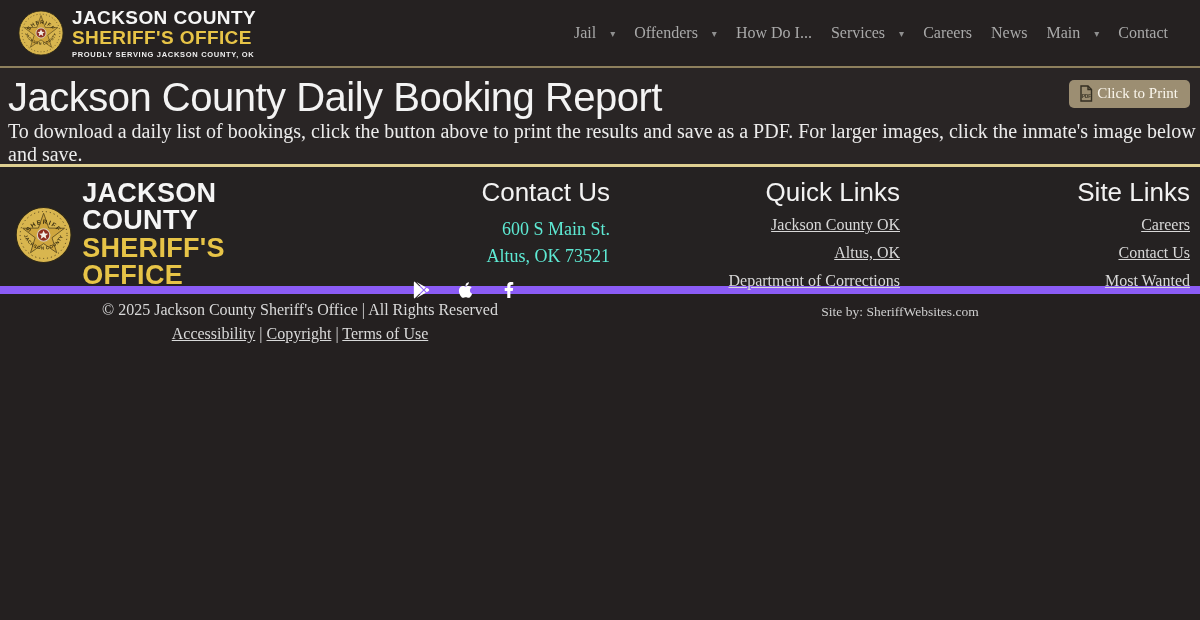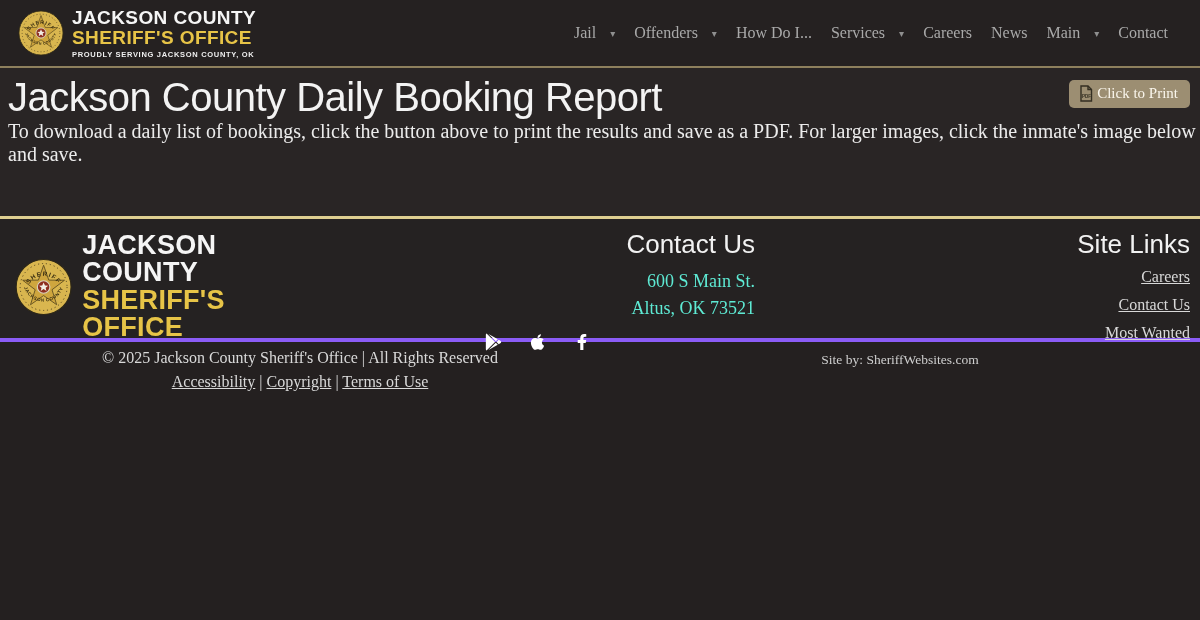--- a/index.html
+++ b/index.html
@@ -19,21 +19,21 @@
   .brand-text { display:flex; flex-direction:column; line-height:1; }
   .brand-line1 { font-family:"Liberation Sans",sans-serif; font-weight:700; color:#f5f5f5; font-size:19px; letter-spacing:0.4px; }
   .brand-line2 { font-family:"Liberation Sans",sans-serif; font-weight:700; color:#e7c447; font-size:19px; letter-spacing:0.4px; margin-top:1px; }
   .brand-tagline { font-family:"Liberation Sans",sans-serif; font-weight:700; color:#efefef; font-size:7.5px; letter-spacing:0.7px; margin-top:4px; }
 
   .main-nav { display:flex; align-items:center; gap:19px; }
   .nav-item { color:#a9a9a9; font-size:16px; cursor:pointer; display:flex; align-items:center; gap:14px; white-space:nowrap; }
   .caret { font-size:10px; color:#8f8f8f; }
 
   
-  .main-section { height:148px; background:#292525; padding:0 0 0 8px; position:relative; }
+  .main-section { height:96px; background:#292525; padding:0 0 0 8px; position:relative; }
   .main-top { display:flex; justify-content:space-between; align-items:flex-start; }
   .page-title { font-family:"Liberation Sans",sans-serif; font-weight:400; color:#f3f3f3; font-size:40px; padding-top:7px; letter-spacing:-0.5px; }
   .print-btn {
     margin:12px 10px 0 0; background:#9c8e72; border:none; border-radius:5px;
     padding:5px 12px 6px 10px; font-family:"Liberation Serif",serif; font-size:15px;
     color:#faf6ec; display:flex; align-items:center; gap:4px; cursor:pointer;
   }
   .print-btn svg { display:block; }
   .page-desc { color:#ececec; font-size:20px; margin-top:0; }
 
@@ -46,21 +46,21 @@
   .f-brand-line1 { font-family:"Liberation Sans",sans-serif; font-weight:700; color:#f5f5f5; font-size:27px; letter-spacing:0.3px; }
   .f-brand-line2 { font-family:"Liberation Sans",sans-serif; font-weight:700; color:#e7c447; font-size:27px; letter-spacing:0.3px; margin-top:1px; }
   .f-col { flex:1; text-align:right; }
   .f-heading { font-family:"Liberation Sans",sans-serif; font-weight:400; color:#f2f2f2; font-size:26px; margin-top:2px; margin-bottom:8px; }
   .f-link { display:block; color:#d8d8d8; font-size:16px; text-decoration:underline; margin:0 auto 10px auto; cursor:pointer; }
   .f-address { color:#5eead4; font-size:18px; line-height:1.5; }
   .social-row { display:flex; justify-content:center; gap:24px; margin-top:10px; }
   .social-icon { width:20px; height:20px; display:flex; align-items:center; justify-content:center; cursor:pointer; }
 
   
-  .bottom-bar { background:#242020; border-top:4px solid #8b5cf6; display:flex; padding-top:7px; }
+  .bottom-bar { background:#242020; border-top:8px solid #8b5cf6; display:flex; padding-top:7px; }
   .bb-left { width:50%; text-align:center; color:#d9d9d9; font-size:16px; }
   .bb-right { width:50%; text-align:center; color:#cfcfcf; font-size:13.5px; padding-top:3px; }
   .legal-row { margin-top:6px; }
   .legal-link { color:#d9d9d9; text-decoration:underline; cursor:pointer; }
   .pipe { color:#d9d9d9; }
   .siteby-link { color:#cfcfcf; cursor:pointer; }
 </style>
 </head>
 <body>
 
@@ -178,20 +178,26 @@
         </svg>
       </span>
       <span class="social-icon">
         <svg width="10" height="18" viewBox="0 0 320 512" fill="#ffffff">
           <path d="M279.14 288l14.22-92.66h-88.91v-60.13c0-25.35 12.42-50.06 52.24-50.06h40.42V6.26S260.43 0 225.36 0c-73.22 0-121.08 44.38-121.08 124.72v70.62H22.89V288h81.39v224h100.17V288z"></path>
         </svg>
       </span>
     </div>
   </div>
 
+  <div class="f-col">
+    <div class="f-heading">Quick Links</div>
+    <a class="f-link">Jackson County OK</a>
+    <a class="f-link">Altus, OK</a>
+    <a class="f-link">Department of Corrections</a>
+  </div>
 
   <div class="f-col">
     <div class="f-heading">Site Links</div>
     <a class="f-link">Careers</a>
     <a class="f-link">Contact Us</a>
     <a class="f-link">Most Wanted</a>
   </div>
 </footer>
 
 <div class="bottom-bar">

